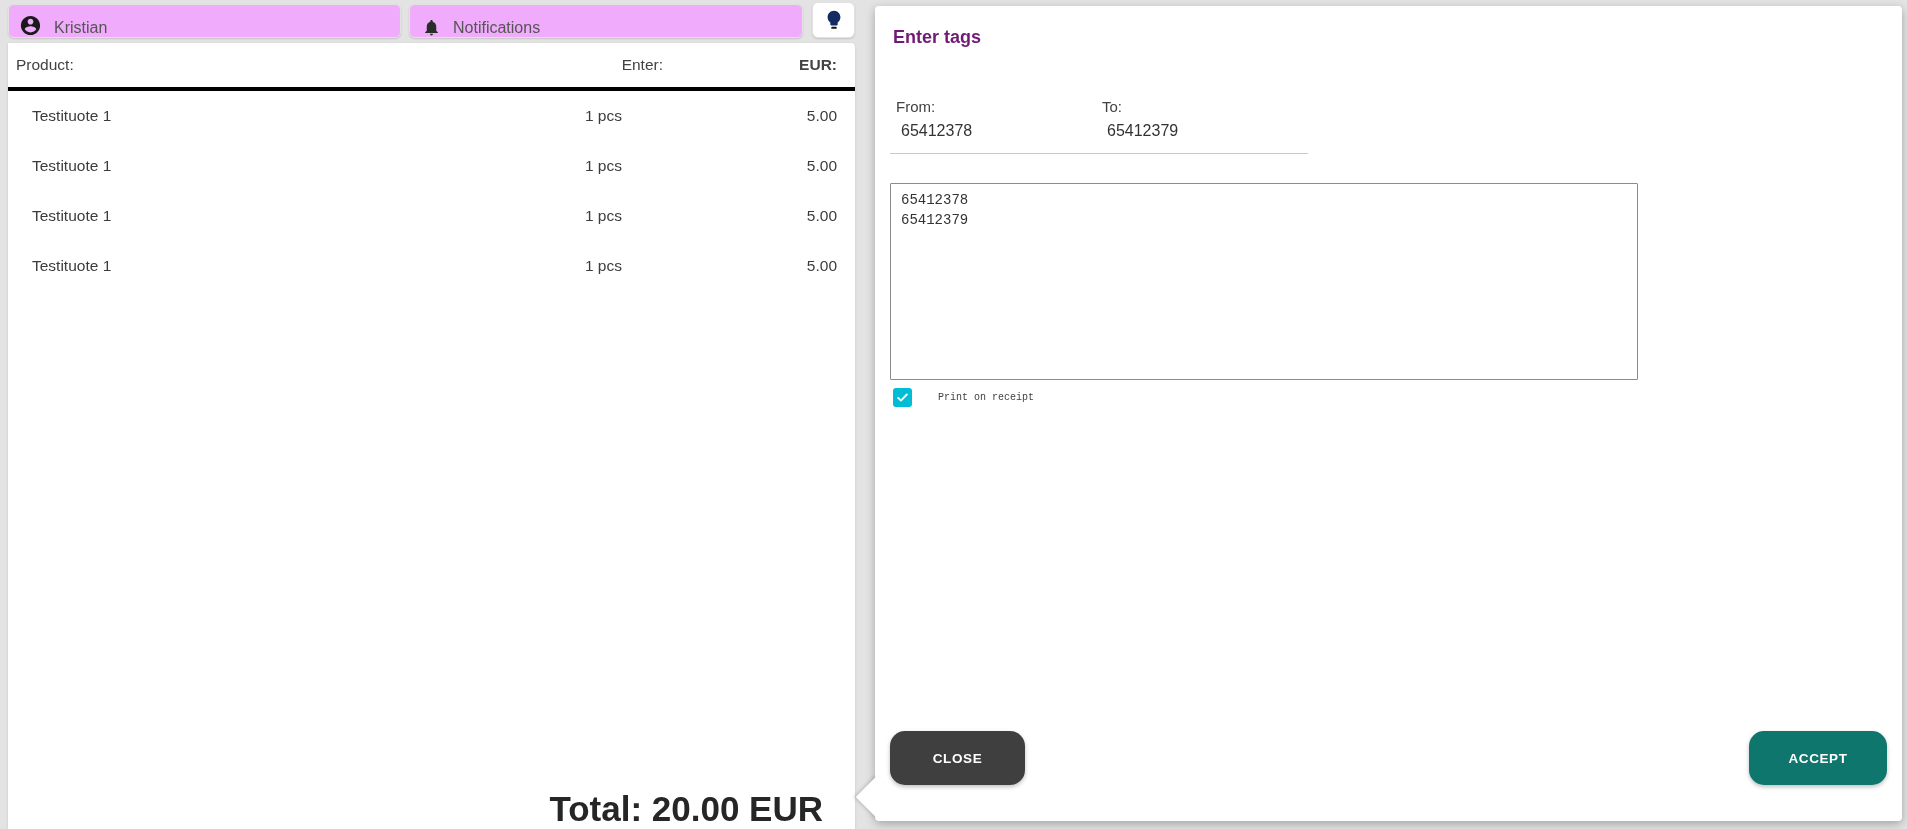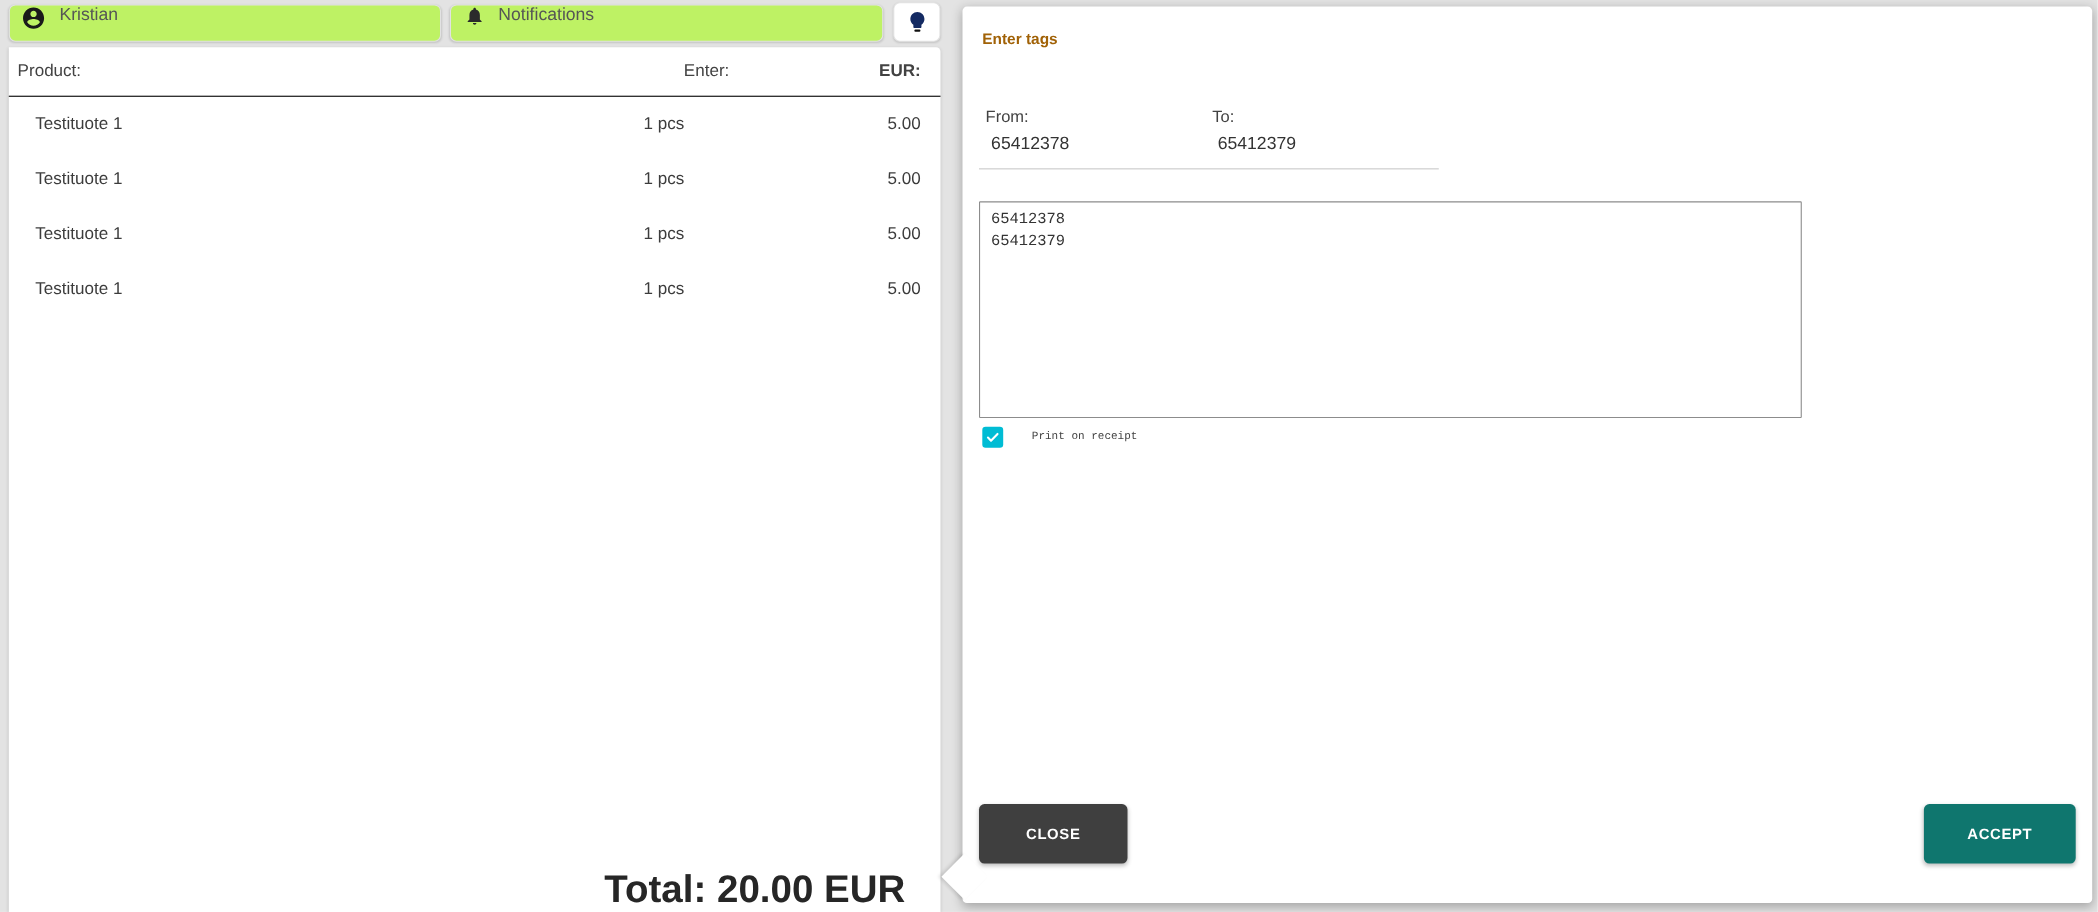--- a/index.html
+++ b/index.html
@@ -6,23 +6,23 @@
   body{
     width:1907px;height:829px;
     background:#e3e3e3;
     font-family:"Liberation Sans","DejaVu Sans",sans-serif;
     overflow:hidden;position:relative;
     color:#3c3c3c;
   }
   
   .bar{
     position:absolute;top:4px;height:34px;
-    background:#bef264;border:1px solid #e2e2e2;border-radius:6px;
+    background:#f0abfc;border:1px solid #e2e2e2;border-radius:6px;
     box-shadow:0 1px 2px rgba(0,0,0,.14);
-    display:flex;align-items:flex-start;box-sizing:border-box;
+    display:flex;align-items:flex-end;box-sizing:border-box;
     cursor:pointer;
   }
   .bar-user{left:8px;width:393px;padding-left:10px;}
   .bar-notif{left:409px;width:394px;padding-left:12px;}
   .bar-label{font-size:16px;color:#555;margin-left:12px;}
   .icon-btn{
     position:absolute;left:812px;top:2px;width:43px;height:36px;
     background:#fff;border:1px solid #e2e2e2;border-radius:6px;
     box-shadow:0 1px 2px rgba(0,0,0,.14);
     display:flex;align-items:center;justify-content:center;
@@ -30,21 +30,21 @@
   }
   
   .table-card{
     position:absolute;left:8px;top:43px;width:847px;bottom:0;
     background:#fff;border-top-right-radius:4px;
     box-shadow:0 1px 3px rgba(0,0,0,.12);
   }
   .thead{
     display:grid;grid-template-columns:1fr 120px 192px;
     height:44px;align-items:center;
-    border-bottom:1px solid #000000;
+    border-bottom:4px solid #000000;
     font-size:15.5px;color:#424242;
   }
   .thead .h-product{padding-left:8px;}
   .thead .h-amount{text-align:right;}
   .thead .h-eur{text-align:right;padding-right:18px;font-weight:bold;}
   .trow{
     display:grid;grid-template-columns:1fr 120px 192px;
     height:50px;align-items:center;
     font-size:15.5px;color:#3c3c3c;cursor:pointer;
   }
@@ -67,21 +67,21 @@
     background:#fff;border-radius:4px;
     box-shadow:0 3px 10px rgba(0,0,0,.28);
   }
   .panel-tail{
     position:absolute;left:-13px;top:776px;width:30px;height:30px;
     background:#fff;transform:rotate(45deg);
     box-shadow:-2px 2px 3px rgba(0,0,0,.12);
   }
   .panel-title{
     position:absolute;left:18px;top:21px;
-    font-size:14px;font-weight:700;color:#a16207;
+    font-size:18px;font-weight:700;color:#701a75;
   }
   .field{position:absolute;top:92px;width:200px;}
   .field-from{left:21px;}
   .field-to{left:227px;}
   .field-label{font-size:15px;color:#424242;}
   .field input{
     display:block;margin-top:7px;padding:0 0 0 5px;width:195px;
     border:none;outline:none;background:transparent;
     font-family:"Liberation Sans","DejaVu Sans",sans-serif;
     font-size:16px;color:#333;
@@ -102,21 +102,21 @@
     display:flex;align-items:center;cursor:pointer;
   }
   .checkbox{
     width:19px;height:19px;border-radius:3px;
     display:flex;align-items:center;justify-content:center;
     flex:0 0 auto;
   }
   .checkbox.checked{background:var(--accent,#00bcd4);}
   .check-label{margin-left:26px;font-size:10px;color:#424242;font-family:Liberation Mono, monospace;}
   .btn{
-    position:absolute;top:725px;height:54px;border:none;border-radius:5px;
+    position:absolute;top:725px;height:54px;border:none;border-radius:15px;
     color:#fff;font-family:"Liberation Sans","DejaVu Sans",sans-serif;
     font-size:13.5px;font-weight:700;letter-spacing:.6px;
     cursor:pointer;box-shadow:0 2px 4px rgba(0,0,0,.25);
   }
   .btn-close{left:15px;width:135px;}
   .btn-accept{right:15px;width:138px;}
   svg{display:block;}
 </style>
 </head>
 <body>

